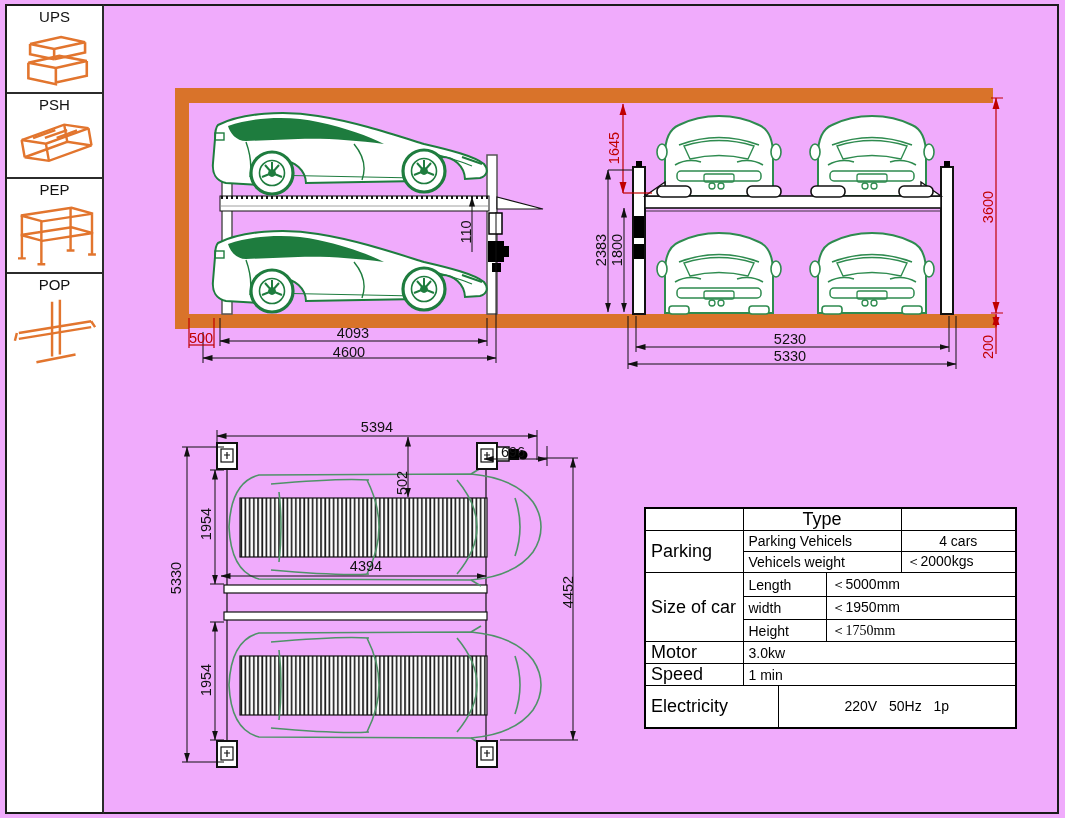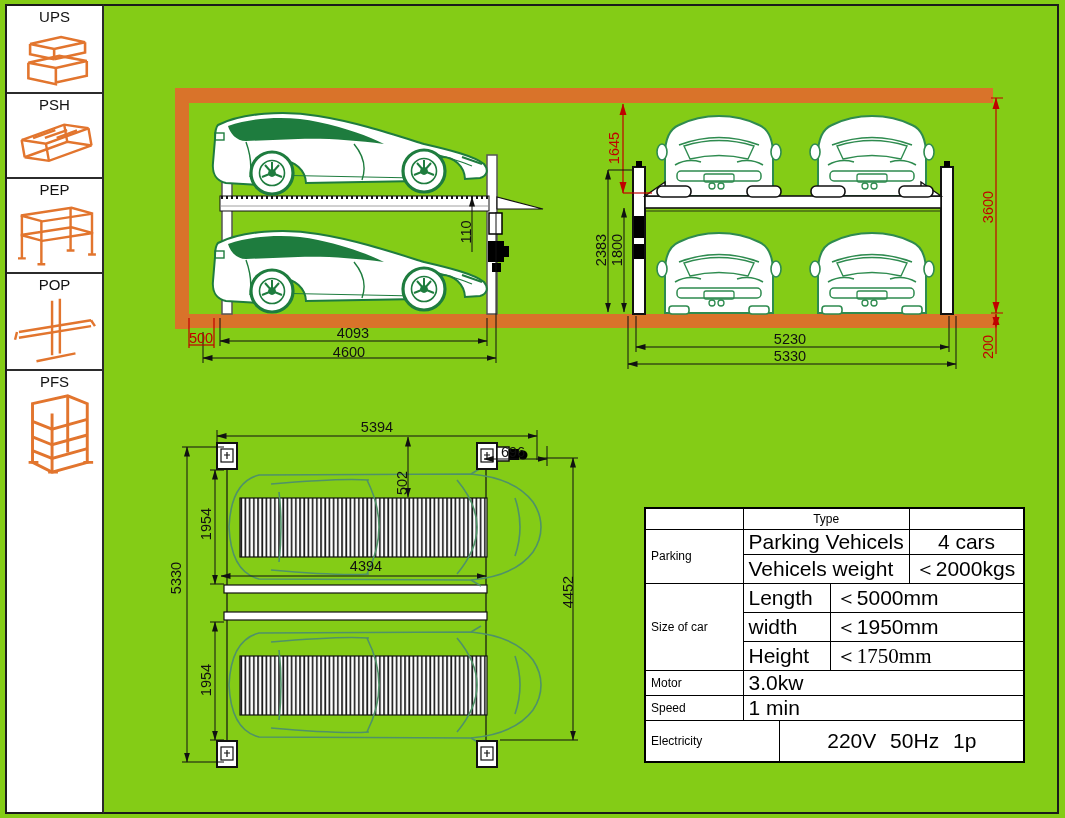--- a/index.html
+++ b/index.html
@@ -1,16 +1,16 @@
 <!DOCTYPE html>
 <html><head>
 <meta charset="utf-8">
 <style>
   html,body{margin:0;padding:0;background:#fff;}
-  .page{position:relative;width:1065px;height:818px;background:#84cc16;overflow:hidden;
+  .page{position:relative;width:1065px;height:818px;background:#f0abfc;overflow:hidden;
         font-family:"Liberation Sans",sans-serif;text-decoration:underline;}
   .outer-frame{position:absolute;left:5px;top:4px;width:1054px;height:810px;
         border:2px solid #1b1b1b;box-sizing:border-box;z-index:1;}
   
   .sidebar{position:absolute;left:5px;top:4px;width:99px;height:810px;box-sizing:border-box;
         border:2px solid #1b1b1b;border-right:2px solid #2b2b2b;display:flex;flex-direction:column;
         background:#fff;z-index:6;}
   .cell{box-sizing:border-box;border-bottom:2px solid #2b2b2b;display:flex;flex-direction:column;
         align-items:center;overflow:hidden;}
   .cell:last-child{border-bottom:none;}
@@ -18,23 +18,23 @@
   .cell svg{flex:1;width:88px;}
   
   .draw{position:absolute;left:0;top:0;z-index:2;}
   .dim{position:absolute;transform:translate(-50%,-50%);font-size:14.5px;color:#111;
        white-space:nowrap;z-index:3;}
   .dim.rot{transform:translate(-50%,-50%) rotate(-90deg);}
   .dim.red{color:#C00000;}
   
   .spec{position:absolute;left:644px;top:507px;border-collapse:collapse;table-layout:fixed;
         background:#fff;z-index:4;border:2px solid #000;}
-  .spec td{border:1px solid #000;padding:0 5px;font-size:21px;color:#000;vertical-align:middle;
+  .spec td{border:1px solid #000;padding:0 5px;font-size:14px;color:#000;vertical-align:middle;
         overflow:hidden;white-space:nowrap;}
-  .spec td.big{font-size:12px;}
+  .spec td.big{font-size:18px;}
   .spec td.ctr{text-align:center;}
   .spec td.serif{font-family:"Liberation Serif",serif;}
   .spec td.wsp{word-spacing:8px;}
 </style>
 </head>
 <body>
 
 <div class="page">
   <div class="outer-frame"></div>
 
@@ -84,31 +84,20 @@
         <g fill="none" stroke="#E2752E" stroke-width="2.5">
           <path d="M42 8 V64 M50 6 V62"></path>
           <path d="M8 40 L82 28 M8 46 L82 34"></path>
           <path d="M6 40 l-2 8 M82 28 l4 6"></path>
           <path d="M26 70 L66 62"></path>
         </g>
       </svg>
     </div>
 
 
-    <div class="cell">
-      <span class="cell-label">PFS</span>
-      <svg viewBox="0 0 90 100">
-        <g fill="none" stroke="#E2752E" stroke-width="3">
-          <path d="M22 14 L58 6 L78 14 L78 74 L42 84 L22 74 Z"></path>
-          <path d="M42 24 V84 M58 6 V64"></path>
-          <path d="M22 32 L42 40 L78 30 M22 48 L42 56 L78 46 M22 62 L42 70 L78 60"></path>
-          <path d="M18 74 h10 M74 74 h10 M38 84 h10"></path>
-        </g>
-      </svg>
-    </div>
   </aside>
 
   <svg class="draw" width="1065" height="818" viewBox="0 0 1065 818">
     <defs>
       <marker id="ab" viewBox="0 0 10 6" refX="9.5" refY="3" markerWidth="10" markerHeight="6" orient="auto-start-reverse">
           <path d="M0 0L10 3L0 6z" fill="#111"></path>
         </marker>
       <marker id="ar" viewBox="0 0 10 6" refX="9.5" refY="3" markerWidth="10" markerHeight="6" orient="auto-start-reverse">
           <path d="M0 0L10 3L0 6z" fill="#C00000"></path>
         </marker>

